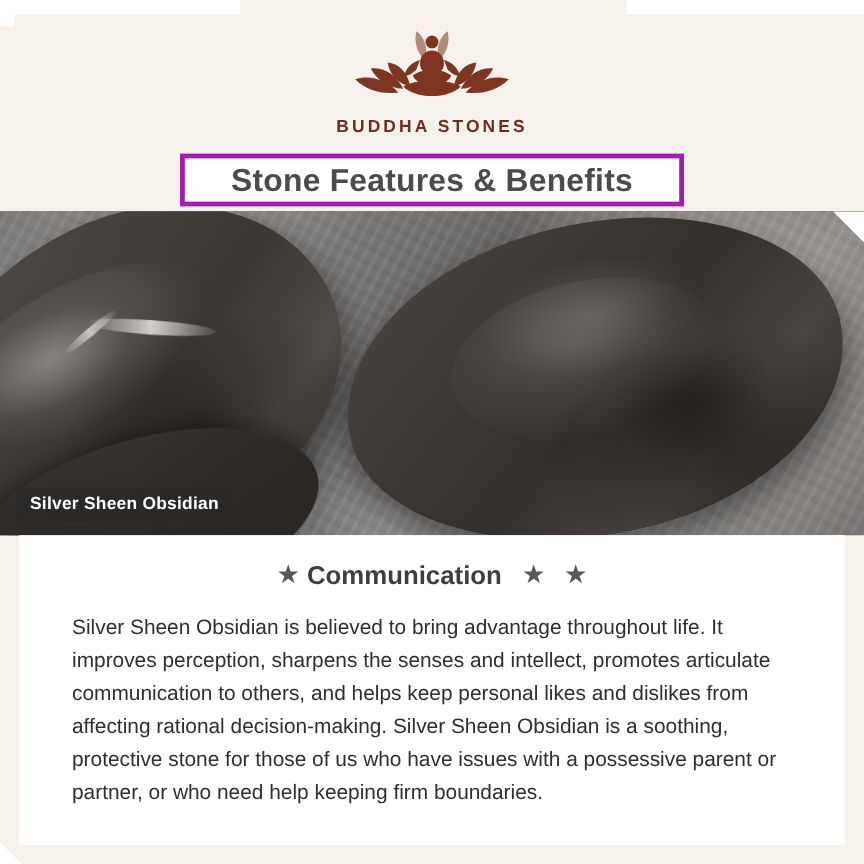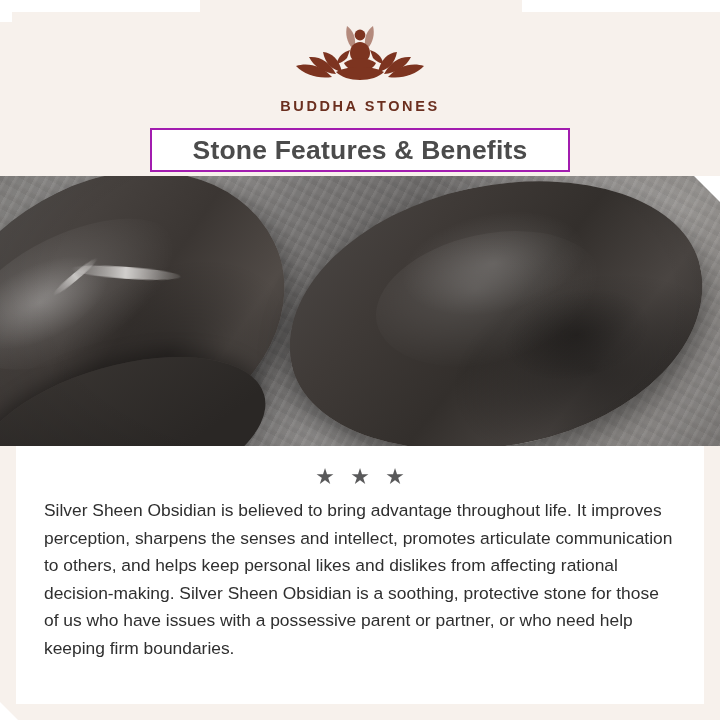--- a/index.html
+++ b/index.html
@@ -66,21 +66,21 @@
     letter-spacing: 2.6px;
     color: #6b2f1f;
     font-weight: bold;
   }
 
   .title-band {
     position: absolute;
     left: 150px; top: 128px;
     width: 420px; height: 44px;
     background: #ffffff;
-    border: 2px solid #a21caf;
+    border: 4px solid #a21caf;
   }
   .title-band .title-text {
     position: absolute;
     left: 0; top: 0;
     width: 100%; height: 100%;
     display: flex; align-items: center; justify-content: center;
     font-size: 26.5px;
     font-weight: bold;
     color: #4b4b4b;
     letter-spacing: 0.2px;
@@ -242,21 +242,21 @@
     color: #59595a;
     font-size: 19px;
     line-height: 1;
     position: relative;
     top: -1px;
   }
   .paragraph {
     font-size: 17.4px;
     line-height: 1.58;
     color: #2f2f2f;
-    margin: 0;
+    margin: 16px;
     padding: 0 4px;
   }
 
   .corner-bl {
     position: absolute;
     left: 0; bottom: 0;
     width: 0; height: 0;
     border-left: 18px solid #ffffff;
     border-top: 18px solid transparent;
   }
@@ -319,26 +319,28 @@
     <div class="stone-right">
       <div class="sheen"></div>
       <div class="sheen2"></div>
     </div>
 
     <div class="stone-bottom"></div>
 
     <div class="photo-vignette"></div>
     <div class="photo-white-tr"></div>
 
+    <div class="stone-label">Silver Sheen Obsidian</div>
   </div>
 
   <div class="body">
     <div class="benefits">
       <div class="benefit">
         <span class="star">★</span>
+        <span>Communication</span>
       </div>
       <div class="benefit">
         <span class="star">★</span>
       </div>
       <div class="benefit">
         <span class="star">★</span>
       </div>
     </div>
 
     <p class="paragraph">Silver Sheen Obsidian is believed to bring advantage throughout life. It improves perception, sharpens the senses and intellect, promotes articulate communication to others, and helps keep personal likes and dislikes from affecting rational decision-making. Silver Sheen Obsidian is a soothing, protective stone for those of us who have issues with a possessive parent or partner, or who need help keeping firm boundaries.</p>

